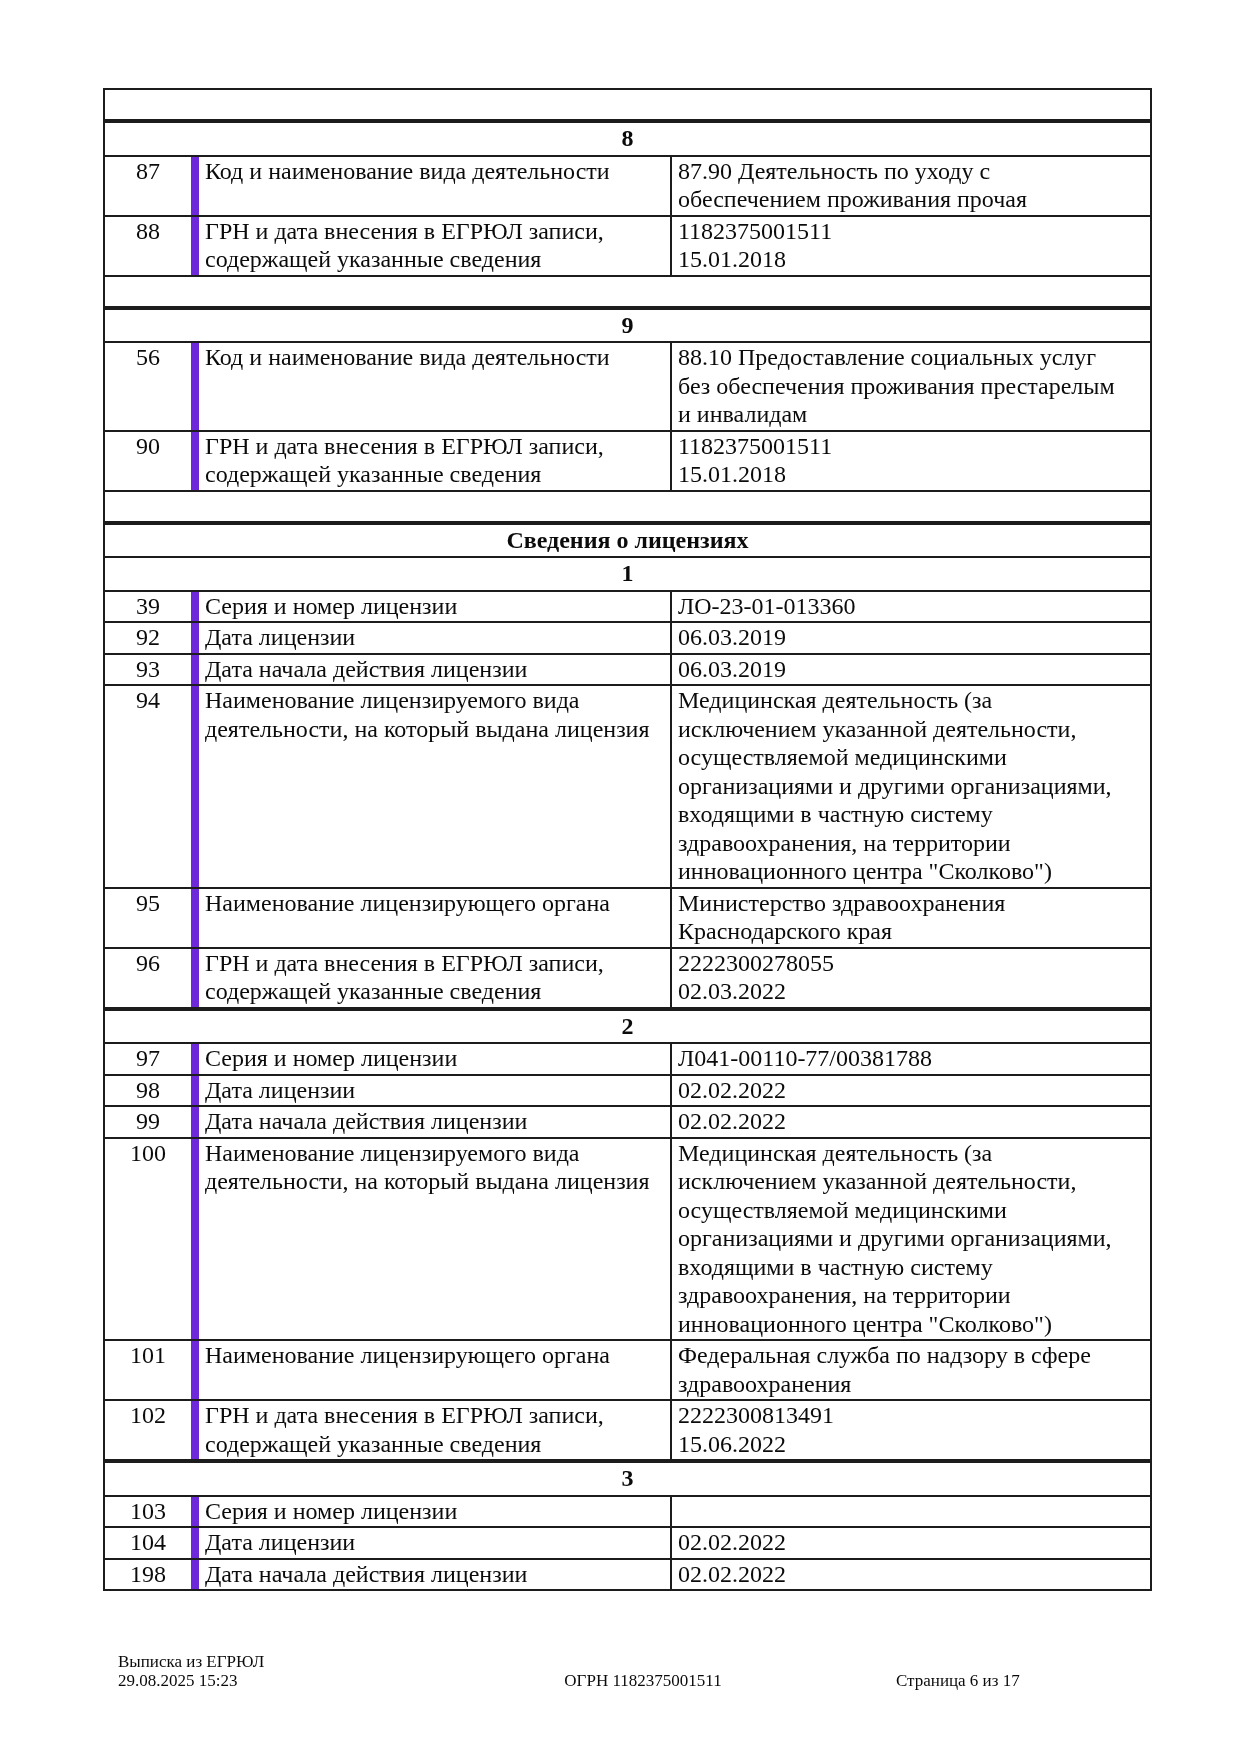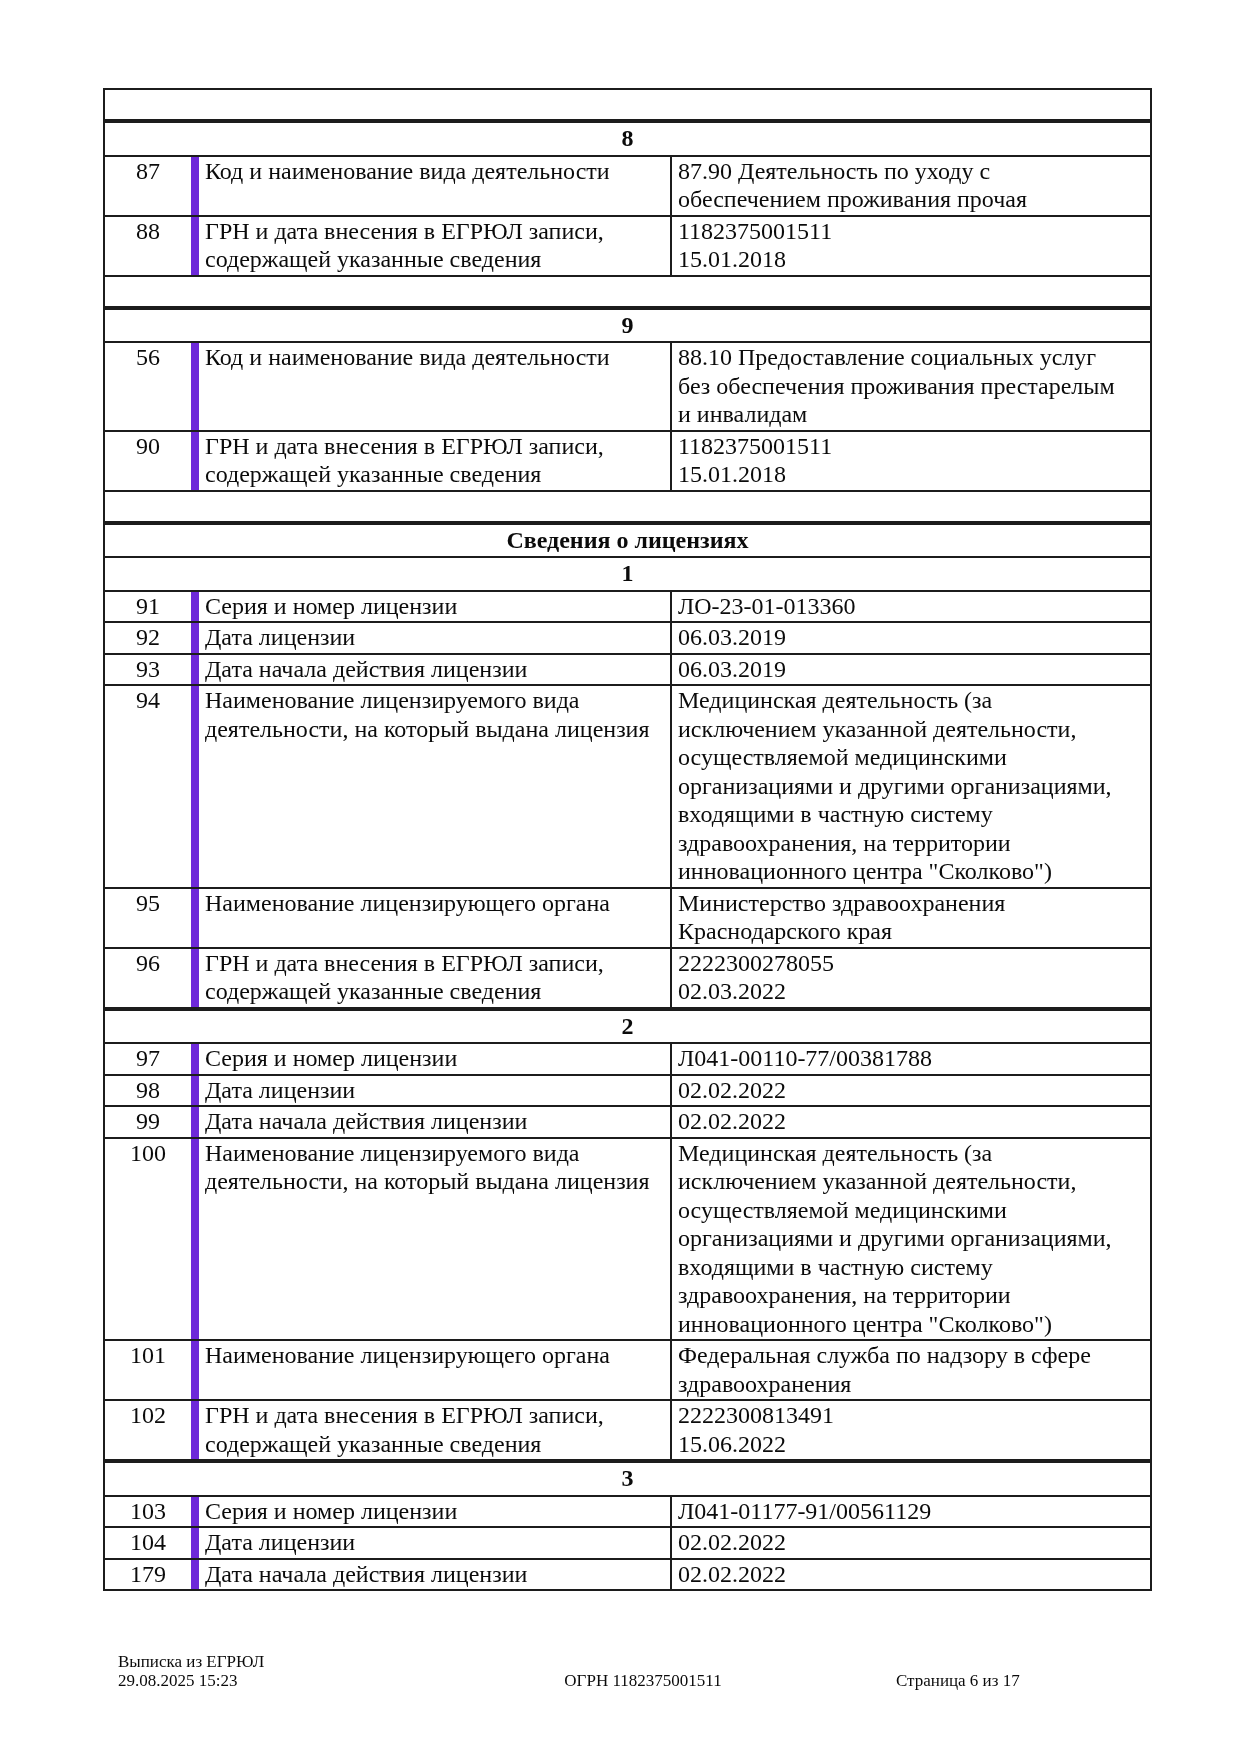--- a/index.html
+++ b/index.html
@@ -95,21 +95,21 @@
 
     <div class="tr title">
         <div class="td full">Сведения о лицензиях</div>
       </div>
 
     <div class="tr sec">
         <div class="td full">1</div>
       </div>
 
     <div class="tr">
-      <div class="td num">91</div>
+      <div class="td num">39</div>
       <div class="td lbl">Серия и номер лицензии</div>
       <div class="td val">ЛО-23-01-013360</div>
     </div>
 
     <div class="tr">
       <div class="td num">92</div>
       <div class="td lbl">Дата лицензии</div>
       <div class="td val">06.03.2019</div>
     </div>
 
@@ -197,31 +197,30 @@
 15.06.2022</div>
     </div>
 
     <div class="tr sec">
         <div class="td full">3</div>
       </div>
 
     <div class="tr">
       <div class="td num">103</div>
       <div class="td lbl">Серия и номер лицензии</div>
-      <div class="td val">Л041-01177-91/00561129</div>
     </div>
 
     <div class="tr">
       <div class="td num">104</div>
       <div class="td lbl">Дата лицензии</div>
       <div class="td val">02.02.2022</div>
     </div>
 
     <div class="tr">
-      <div class="td num">179</div>
+      <div class="td num">198</div>
       <div class="td lbl">Дата начала действия лицензии</div>
       <div class="td val">02.02.2022</div>
     </div>
 
   </div>
 
   <div class="footer">
     <div class="f-left">
       <div>Выписка из ЕГРЮЛ</div>
       <div>29.08.2025 15:23</div>

